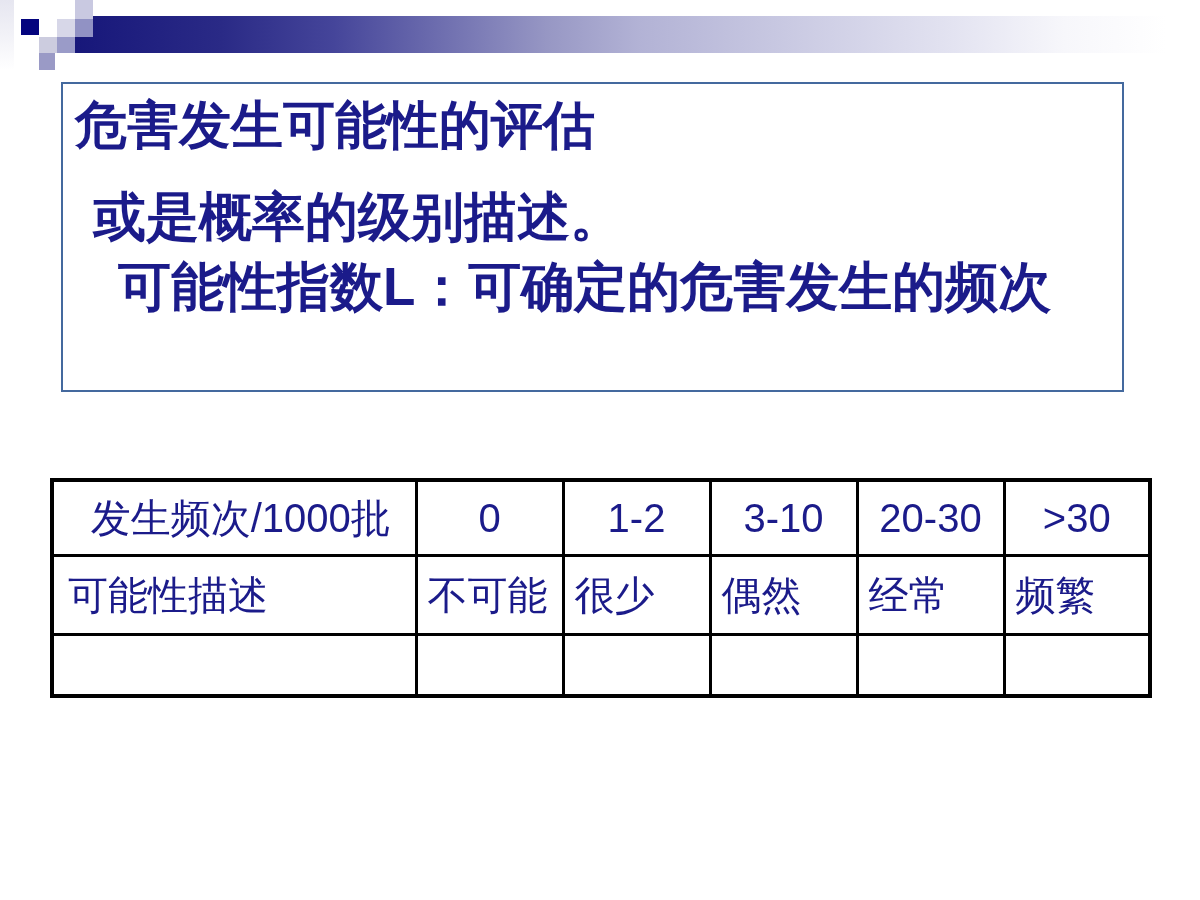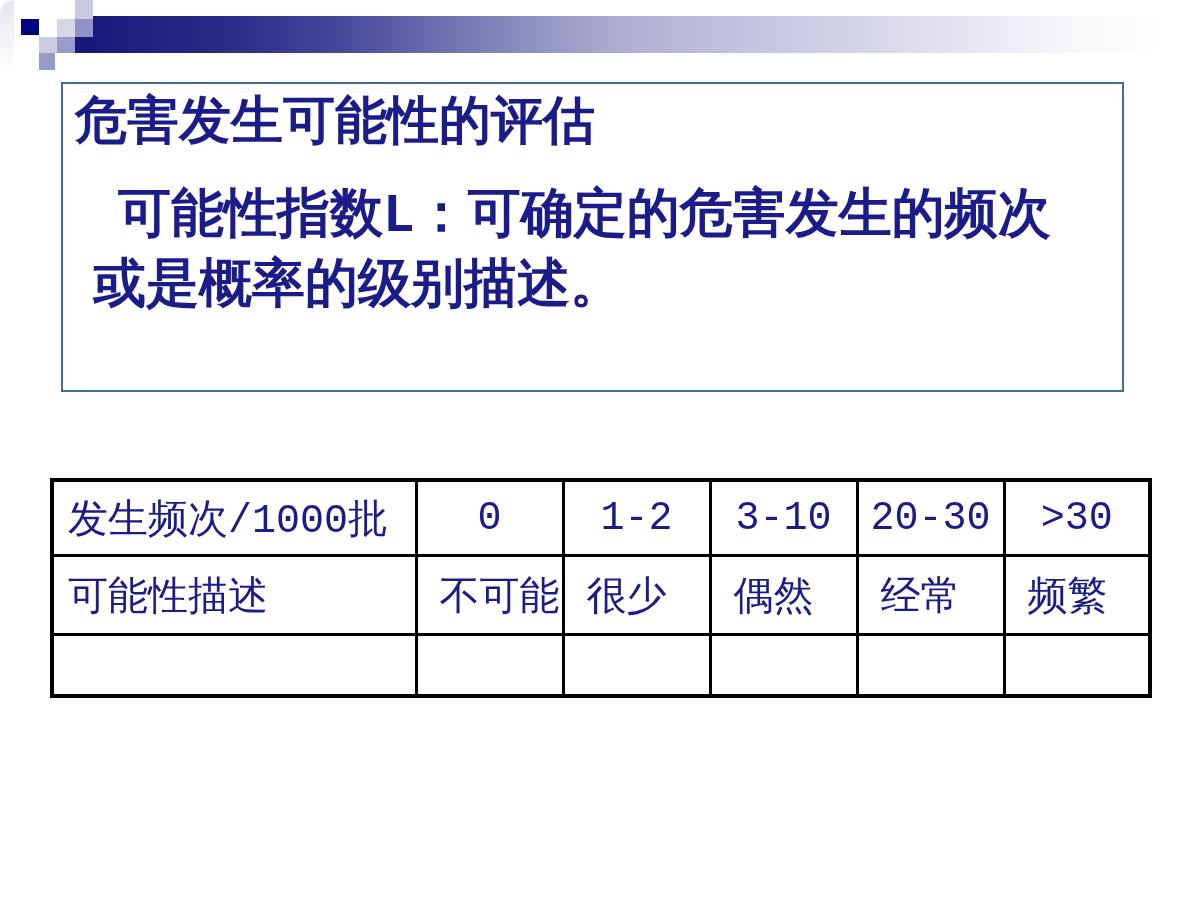--- a/index.html
+++ b/index.html
@@ -6,22 +6,21 @@
     margin: 0;
     padding: 0;
     background: #ffffff;
   }
   .slide {
     position: relative;
     width: 1200px;
     height: 900px;
     background: #ffffff;
     overflow: hidden;
-    font-family: Liberation Mono, monospace;
-    border-radius: 14px;
+    font-family: Liberation Sans, sans-serif;
   }
 
   
   .deco-strip {
     position: absolute;
     left: 0; top: 0;
     width: 14px; height: 70px;
     background: linear-gradient(180deg, #e6e6f0 0%, #f3f3f8 55%, #ffffff 100%);
   }
   .header-bar {
@@ -83,48 +82,48 @@
     border: 4px solid #000000;
   }
   table.ltable td {
     border: 3px solid #000000;
     font-size: 40px;
     color: #1b1b8a;
     vertical-align: middle;
     overflow: hidden;
     white-space: nowrap;
   }
-  tr.row-freq  td { height: 70px; }
+  tr.row-freq  td { height: 70px; text-align: center; }
   tr.row-desc  td { height: 74px; }
   tr.row-index td { height: 80px; }
   tr.row-empty td { height: 56px; }
   td.hdr  { text-align: left; padding-left: 14px; }
   td.cnum { text-align: center; }
-  td.cdesc { text-align: left; padding-left: 22px; }
+  td.cdesc { text-align: left; padding-left: 10px; }
 </style>
 </head>
 <body>
 
 <div class="slide">
 
   <div class="deco-strip"></div>
   <div class="header-bar"></div>
   <div class="sq sq-top"></div>
   <div class="sq sq-dark"></div>
   <div class="sq sq-light1"></div>
   <div class="sq sq-onbar"></div>
   <div class="sq sq-light2"></div>
   <div class="sq sq-med1"></div>
   <div class="sq sq-med2"></div>
 
   <div class="title-box">
     <div class="slide-title">危害发生可能性的评估</div>
     <div class="body-text">
+      <div class="body-line">或是概率的级别描述。</div>
       <div class="body-line indent">可能性指数L：可确定的危害发生的频次</div>
-      <div class="body-line">或是概率的级别描述。</div>
     </div>
   </div>
 
   <table class="ltable">
     <colgroup>
       <col style="width:364px">
       <col style="width:147px">
       <col style="width:147px">
       <col style="width:147px">
       <col style="width:147px">

